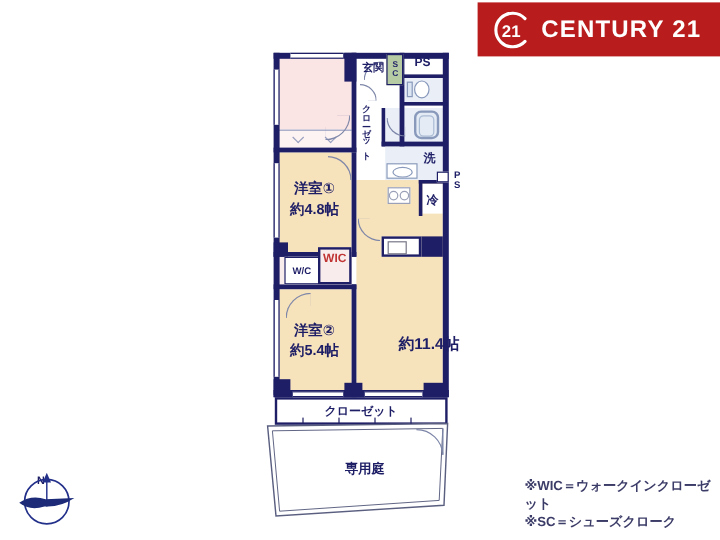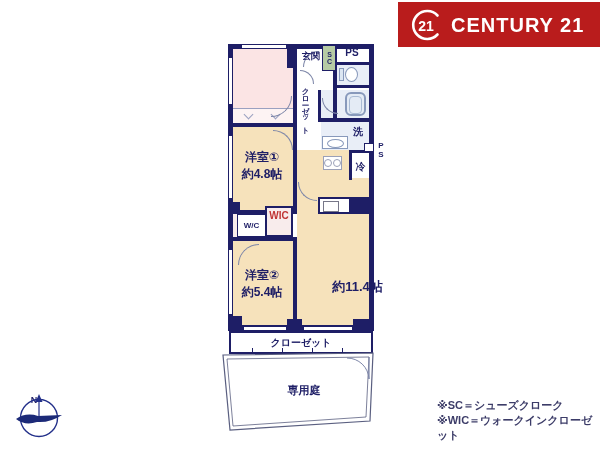--- a/index.html
+++ b/index.html
@@ -161,17 +161,17 @@
 
   <svg class="abs" style="left:13px;top:392px;z-index:6;" width="52" height="52" viewBox="0 0 52 52">
     <circle cx="26" cy="26" r="18.5" fill="none" stroke="#23308a" stroke-width="1.4"></circle>
     <line x1="26" y1="6" x2="26" y2="30" stroke="#23308a" stroke-width="1.2"></line>
     <path d="M26,2 L22.5,10 L29.5,10 Z" fill="#23308a"></path>
     <path d="M3,27 Q13,20 25,24 L49,23 Q37,31 24,30 Q12,34 3,27 Z" fill="#1c2a78"></path>
   </svg>
   <div class="lbl" style="left:28px;top:395px;width:12px;font-size:9px;">N</div>
 
   <div id="notes">
+    <div>※WIC＝ウォークインクローゼット</div>
     <div>※SC＝シューズクローク</div>
-    <div>※WIC＝ウォークインクローゼット</div>
   </div>
 
 </div>
 
 </body></html>

